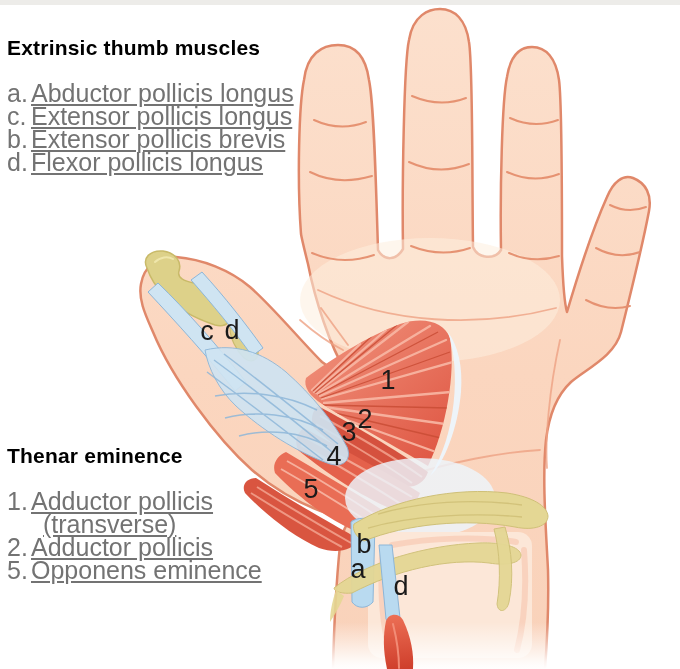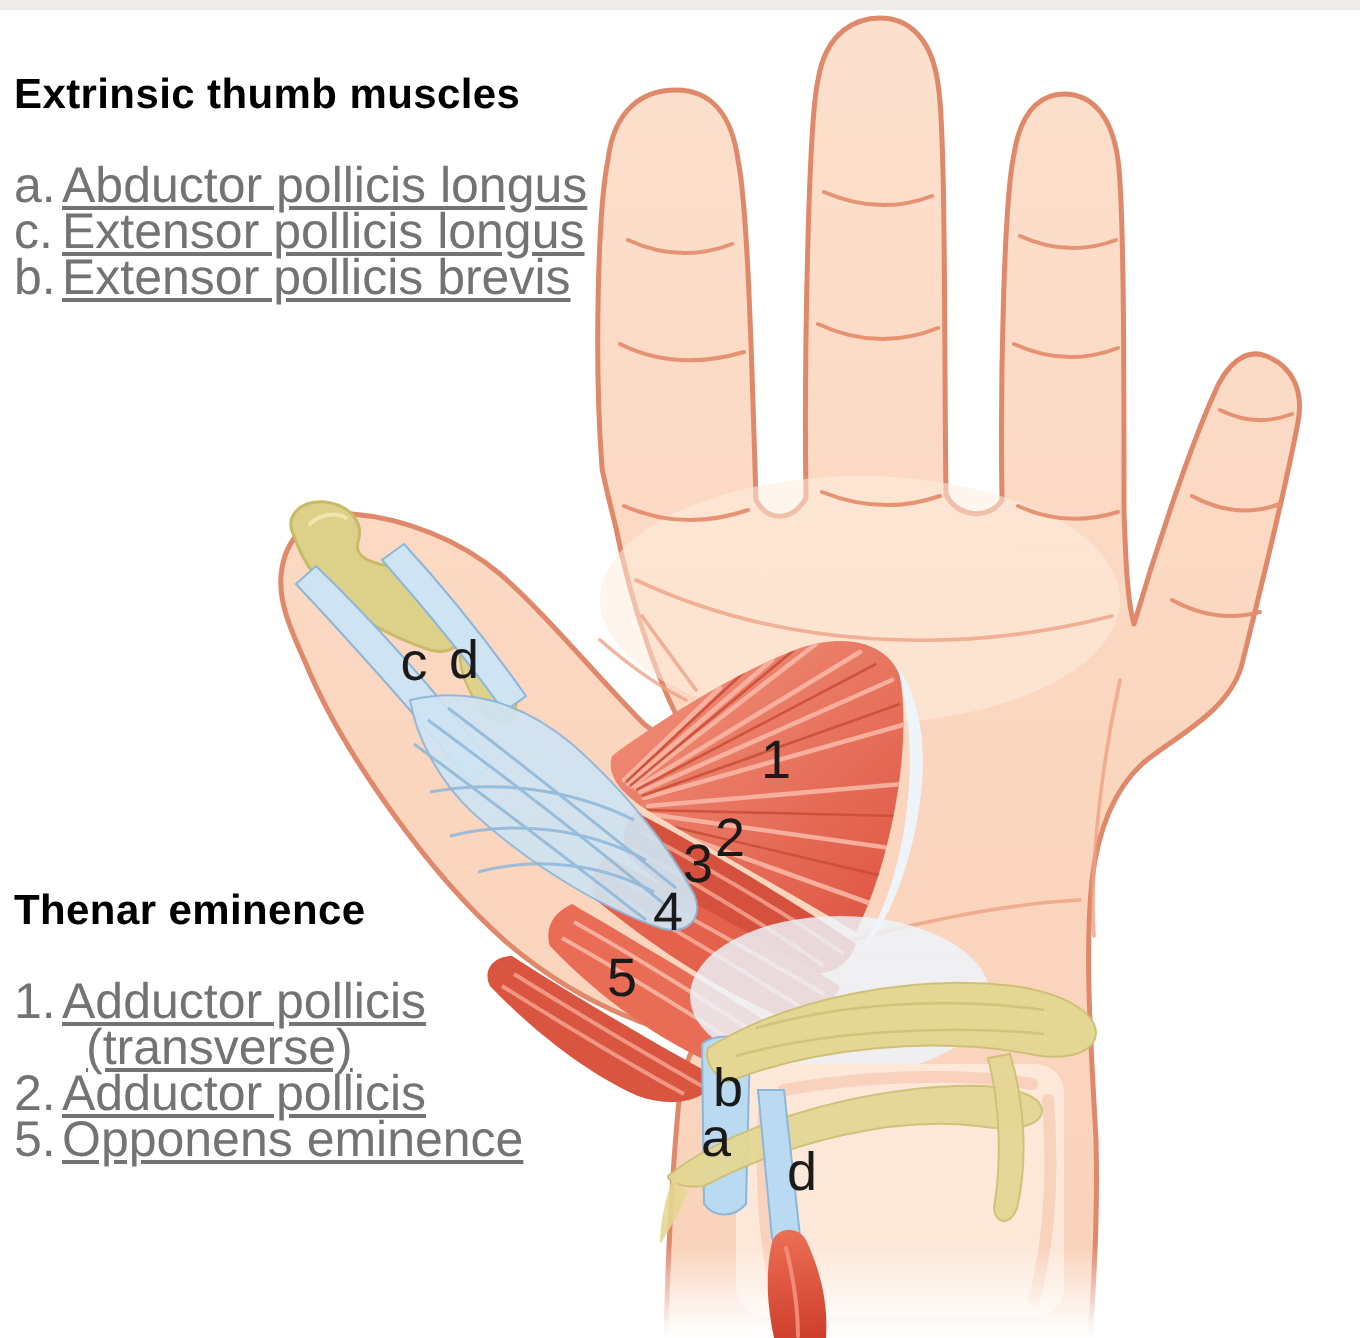--- a/index.html
+++ b/index.html
@@ -121,20 +121,21 @@
       <text class="fig-label" x="401" y="595">d</text>
     </g>
   </svg>
 
   <div class="panel p-ext">
     <h2>Extrinsic thumb muscles</h2>
     <ul>
       <li><span class="num">a.</span><span>Abductor pollicis longus</span></li>
       <li><span class="num">c.</span><span>Extensor pollicis longus</span></li>
       <li><span class="num">b.</span><span>Extensor pollicis brevis</span></li>
+      <li><span class="num">d.</span><span>Flexor pollicis longus</span></li>
     </ul>
   </div>
 
   <div class="panel p-the">
     <h2>Thenar eminence</h2>
     <ul>
       <li><span class="num">1.</span><span>Adductor pollicis</span><div class="sub">(transverse)</div></li>
       <li><span class="num">2.</span><span>Adductor pollicis</span></li>
       <li><span class="num">5.</span><span>Opponens eminence</span></li>
     </ul>

